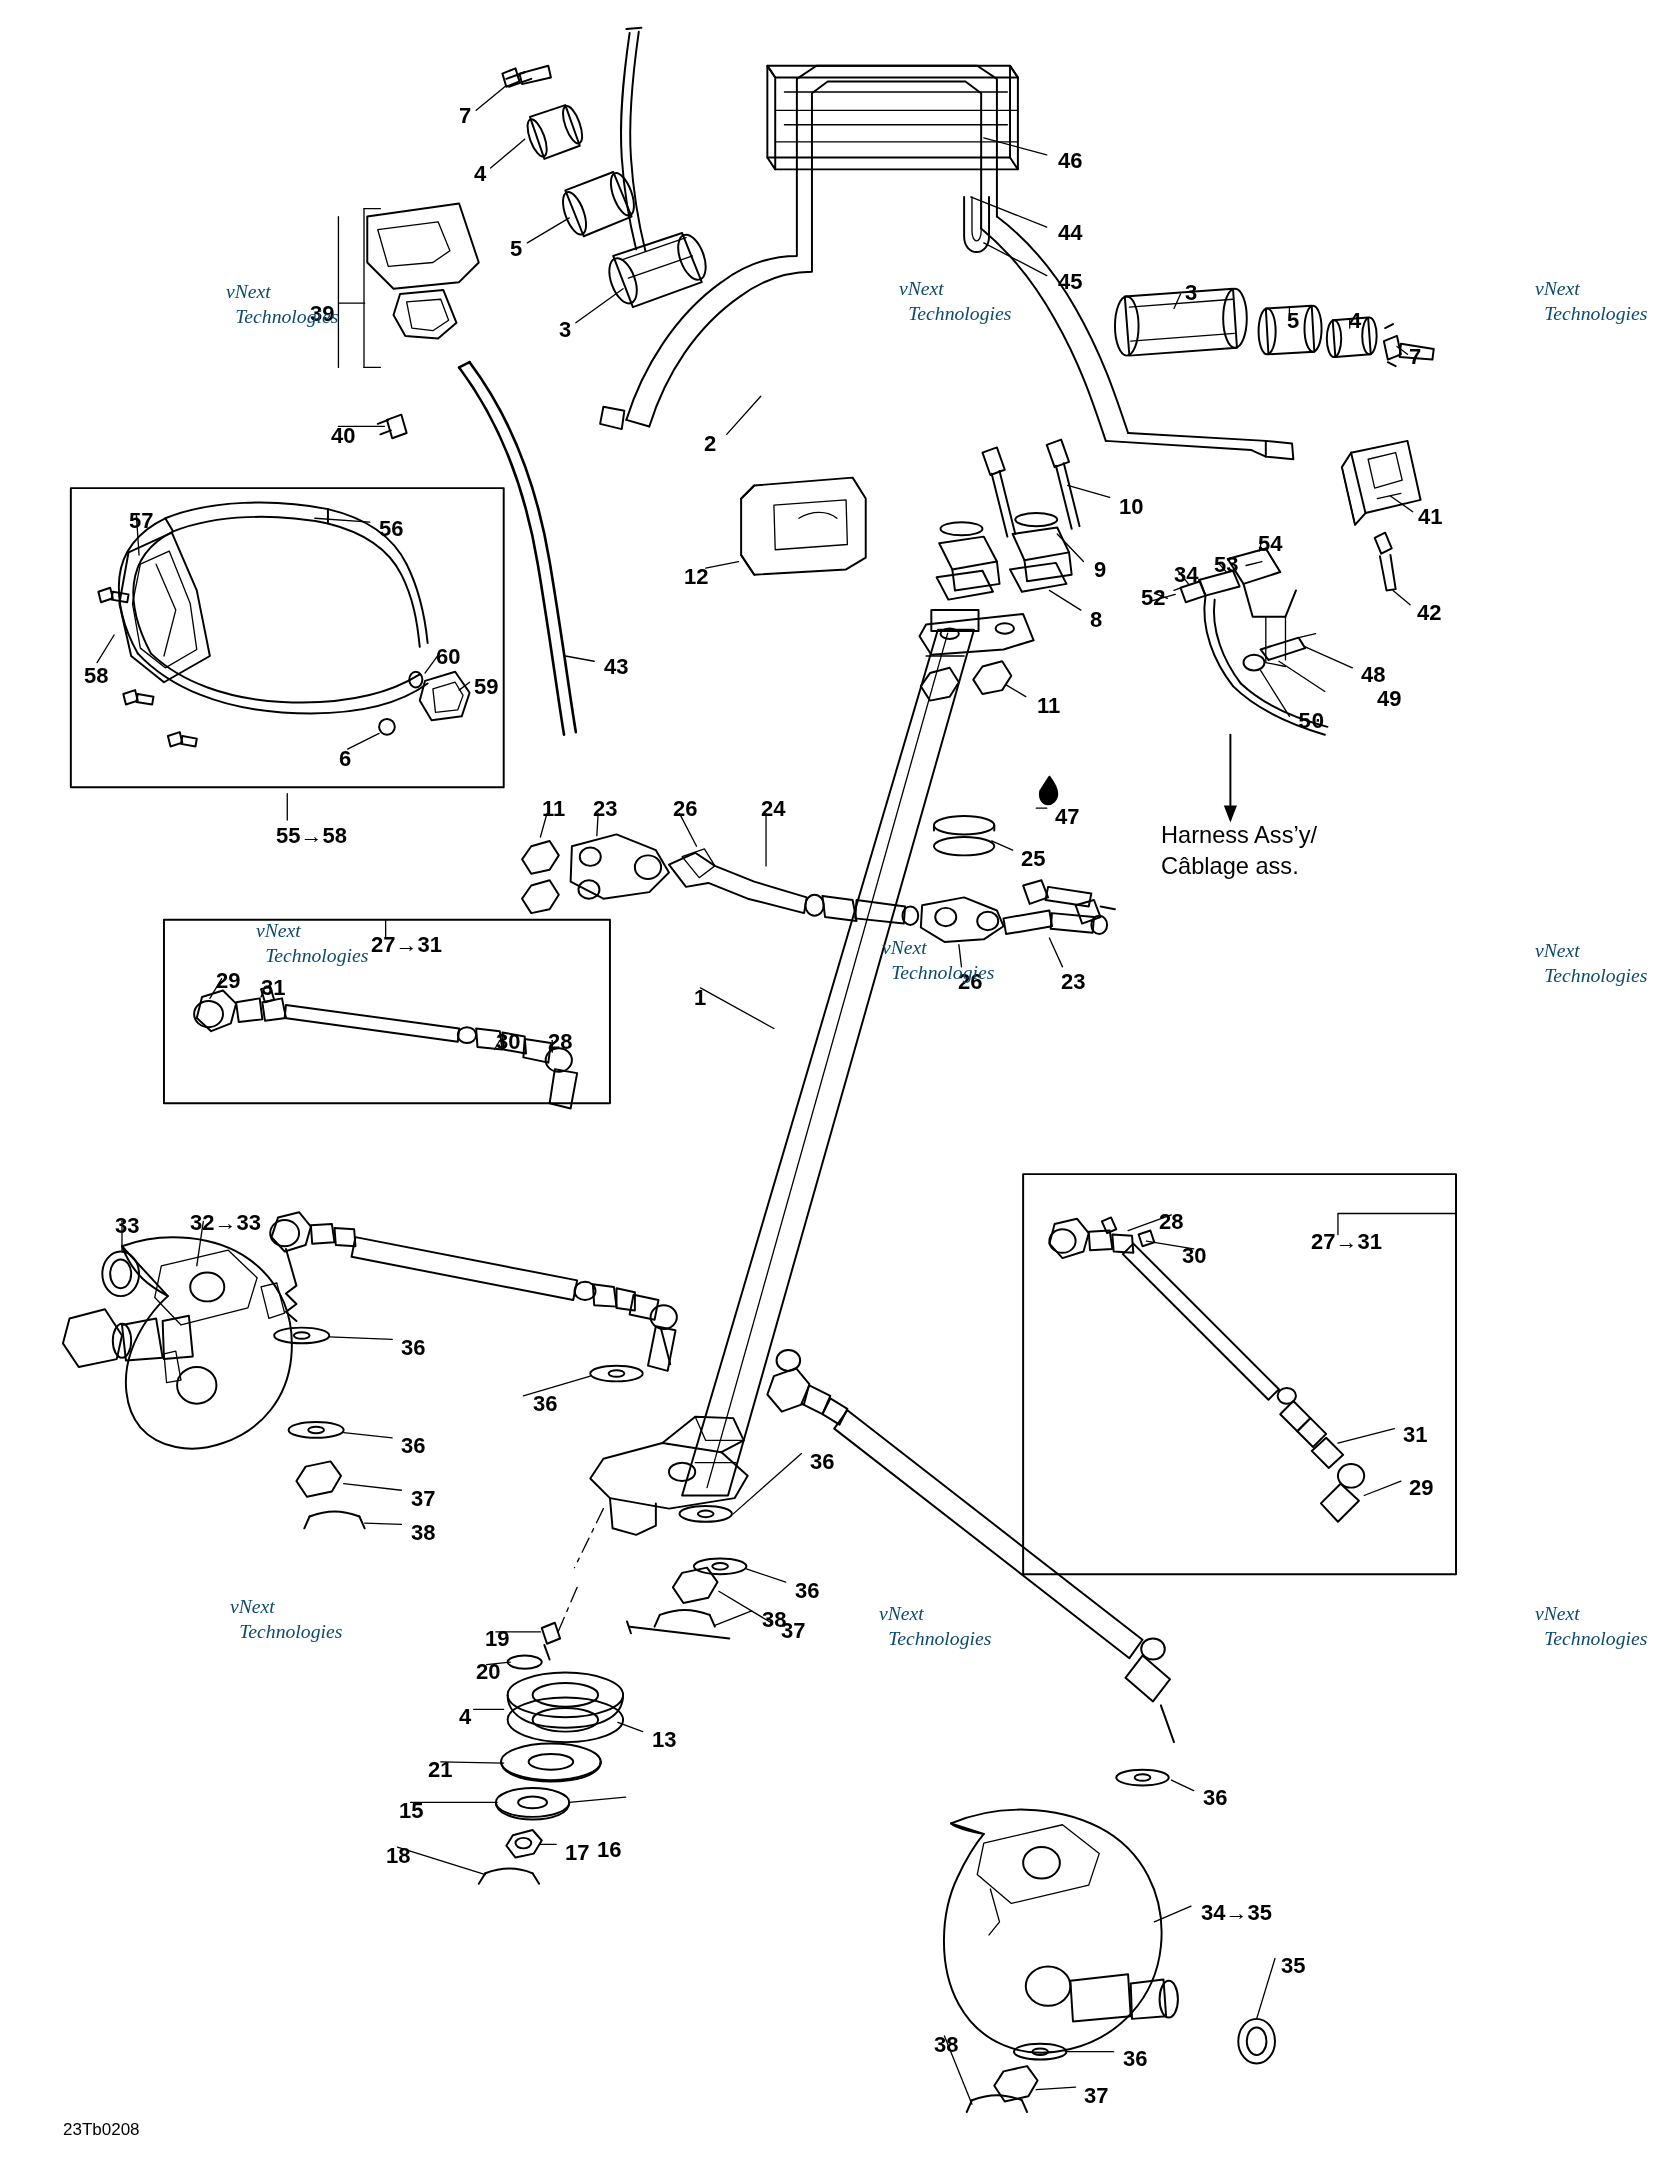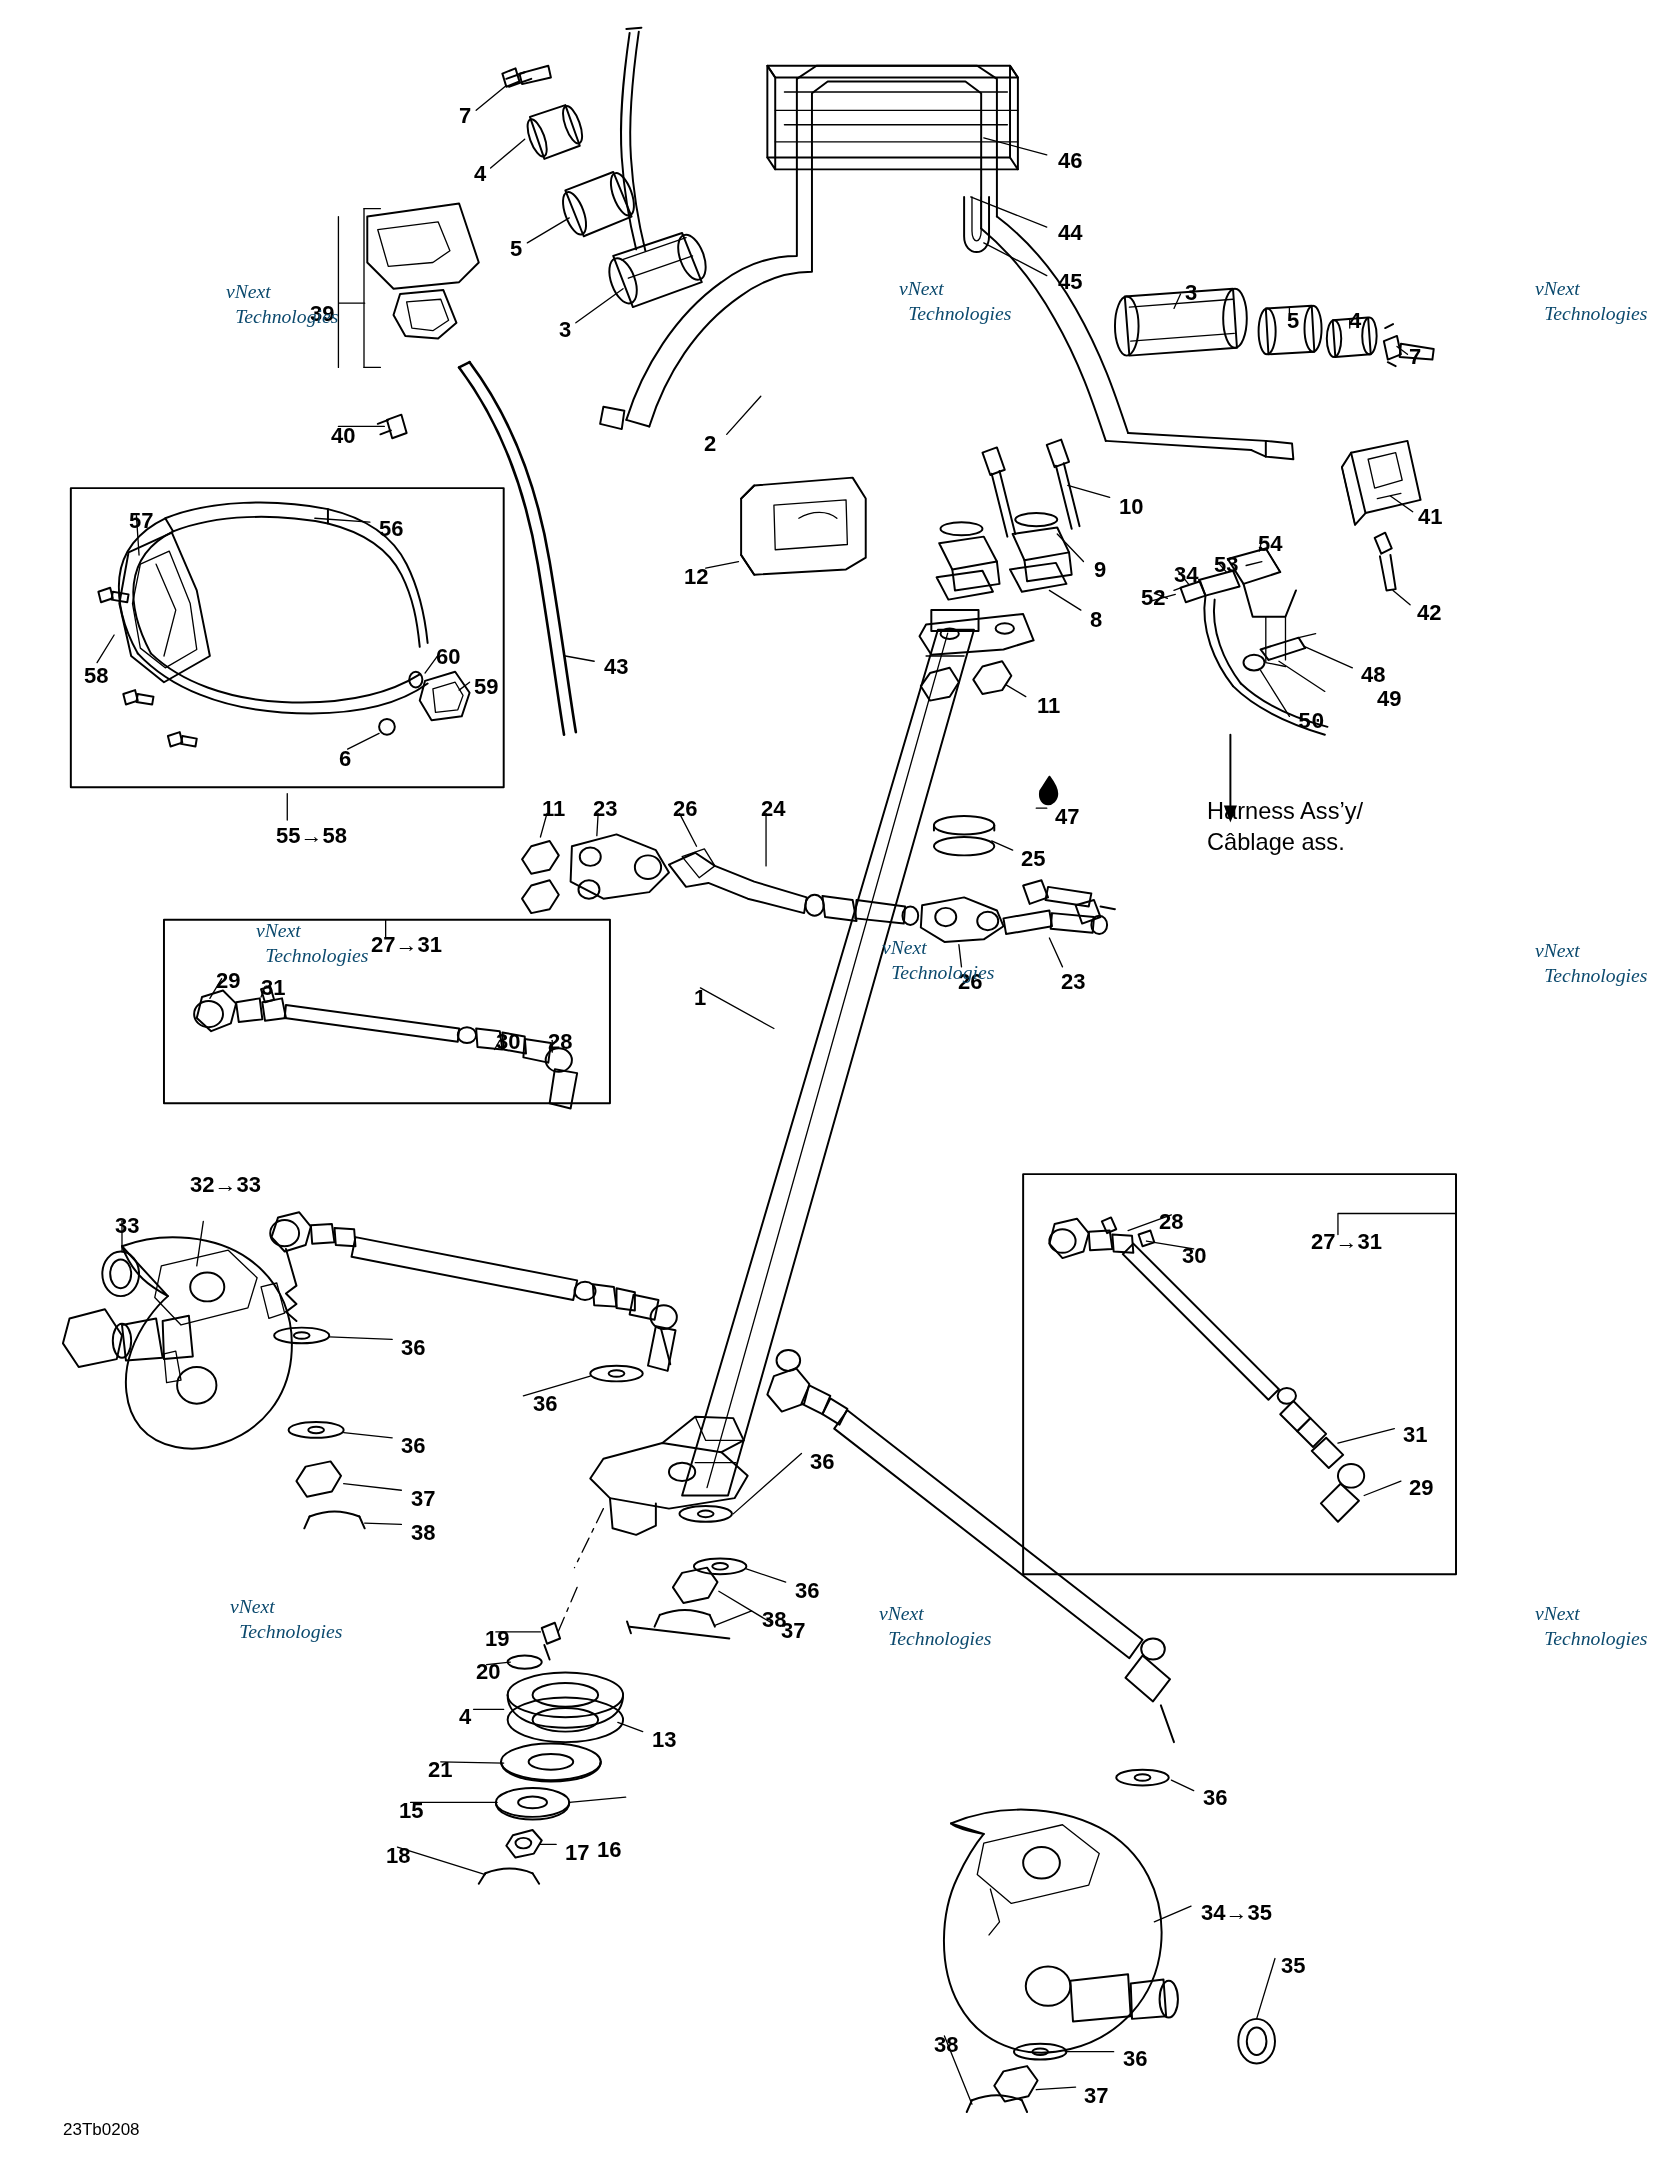--- a/index.html
+++ b/index.html
@@ -524,21 +524,21 @@
         <path d="M606 2816 L 740 2858"></path>
         <path d="M1816 2906 L 1760 2930"></path>
         <path d="M1944 2986 L 1916 3078"></path>
         <path d="M1440 3104 L 1482 3208"></path>
         <path d="M1698 3128 L 1624 3128"></path>
         <path d="M1640 3182 L 1580 3186"></path>
       </g>
     </g>
   </svg>
 
-  <div class="note" style="left:1161px; top:796px;margin-left:46px;">
+  <div class="note" style="left:1161px; top:820px;">
     <span>Harness Ass’y/</span><br>
     <span>Câblage ass.</span>
   </div>
 
   <div class="figcode" style="left:63px; top:2120px;">23Tb0208</div>
 
 <div class="callout" style="left: 459px; top: 105px;">7</div>
     <div class="callout" style="left: 474px; top: 163px;">4</div>
     <div class="callout" style="left: 510px; top: 238px;">5</div>
     <div class="callout" style="left: 559px; top: 319px;">3</div>
@@ -582,21 +582,21 @@
     <div class="callout" style="left: 1021px; top: 848px;">25</div>
     <div class="callout" style="left: 958px; top: 971px;">26</div>
     <div class="callout" style="left: 1061px; top: 971px;">23</div>
     <div class="callout" style="left: 694px; top: 987px;">1</div>
     <div class="callout" style="left: 371px; top: 934px;">27→31</div>
     <div class="callout" style="left: 216px; top: 970px;">29</div>
     <div class="callout" style="left: 261px; top: 977px;">31</div>
     <div class="callout" style="left: 496px; top: 1031px;">30</div>
     <div class="callout" style="left: 548px; top: 1031px;">28</div>
     <div class="callout" style="left: 115px; top: 1215px;">33</div>
-    <div class="callout" style="left: 190px; top: 1174px;">32→33</div>
+    <div class="callout" style="left: 190px; top: 1212px;">32→33</div>
     <div class="callout" style="left: 401px; top: 1337px;">36</div>
     <div class="callout" style="left: 401px; top: 1435px;">36</div>
     <div class="callout" style="left: 411px; top: 1488px;">37</div>
     <div class="callout" style="left: 411px; top: 1522px;">38</div>
     <div class="callout" style="left: 533px; top: 1393px;">36</div>
     <div class="callout" style="left: 810px; top: 1451px;">36</div>
     <div class="callout" style="left: 795px; top: 1580px;">36</div>
     <div class="callout" style="left: 781px; top: 1620px;">37</div>
     <div class="callout" style="left: 1159px; top: 1211px;">28</div>
     <div class="callout" style="left: 1182px; top: 1245px;">30</div>

